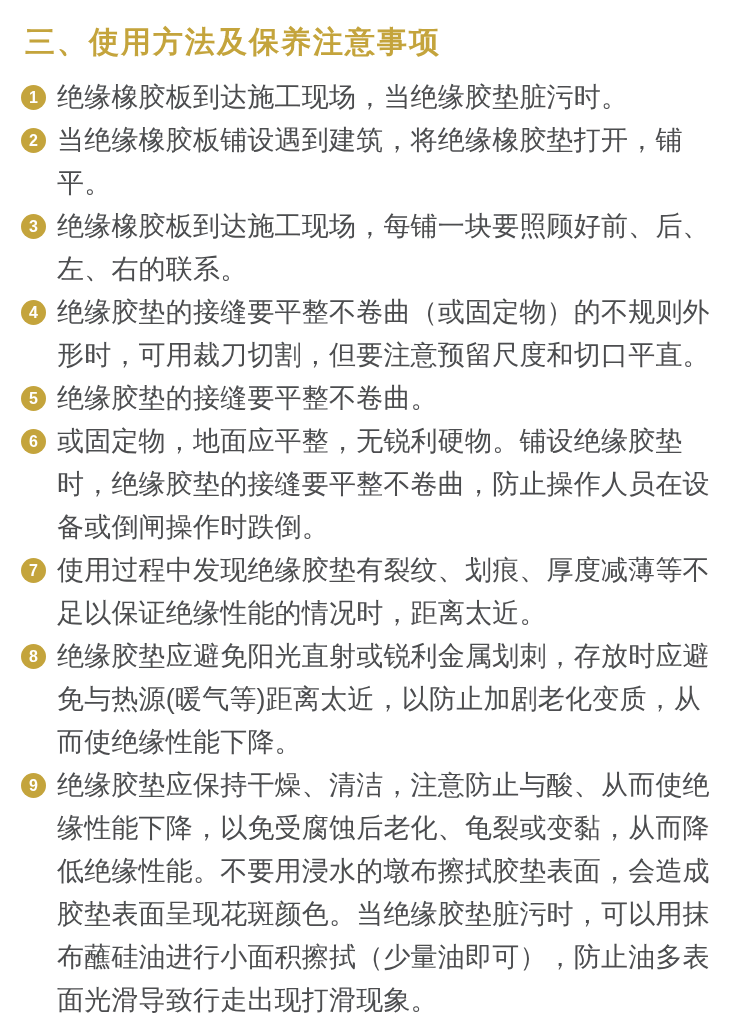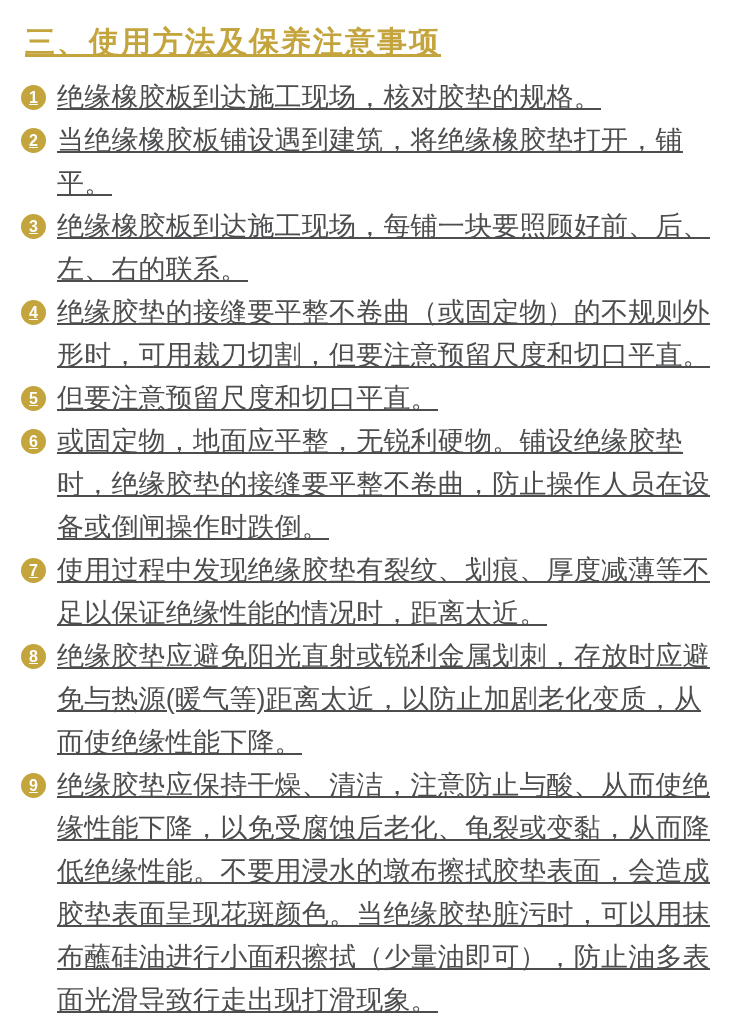--- a/index.html
+++ b/index.html
@@ -1,19 +1,19 @@
 <!DOCTYPE html>
 <html style="--accent: #C4A43C; --text: #4C4D4F;"><head>
 <meta charset="utf-8">
 <style>
   :root {
     --accent: #C4A43C;
     --text: #4C4D4F;
   }
-  * { box-sizing: border-box; text-decoration: underline; }
+  * { box-sizing: border-box; }
   html, body { margin: 0; padding: 0; background: #ffffff; }
   .page {
     width: 750px;
     height: 1029px;
     background: #ffffff;
     padding: 27px 23px 0 25px;
     overflow: hidden;
     font-family: "Liberation Sans", "DejaVu Sans", sans-serif;
     color: var(--text);
   }
@@ -63,37 +63,37 @@
 </style>
 </head>
 <body>
 
 <div class="page">
   <h1 class="title">三、使用方法及保养注意事项</h1>
 
   <ol class="list">
     <li class="item">
       <span class="badge">1</span>
-      <p class="item-text">绝缘橡胶板到达施工现场，核对胶垫的规格。</p>
+      <p class="item-text">绝缘橡胶板到达施工现场，当绝缘胶垫脏污时。</p>
     </li>
     <li class="item">
       <span class="badge">2</span>
       <p class="item-text">当绝缘橡胶板铺设遇到建筑，将绝缘橡胶垫打开，铺平。</p>
     </li>
     <li class="item">
       <span class="badge">3</span>
       <p class="item-text">绝缘橡胶板到达施工现场，每铺一块要照顾好前、后、左、右的联系。</p>
     </li>
     <li class="item">
       <span class="badge">4</span>
       <p class="item-text">绝缘胶垫的接缝要平整不卷曲（或固定物）的不规则外形时，可用裁刀切割，但要注意预留尺度和切口平直。</p>
     </li>
     <li class="item">
       <span class="badge">5</span>
-      <p class="item-text">但要注意预留尺度和切口平直。</p>
+      <p class="item-text">绝缘胶垫的接缝要平整不卷曲。</p>
     </li>
     <li class="item">
       <span class="badge">6</span>
       <p class="item-text">或固定物，地面应平整，无锐利硬物。铺设绝缘胶垫时，绝缘胶垫的接缝要平整不卷曲，防止操作人员在设备或倒闸操作时跌倒。</p>
     </li>
     <li class="item">
       <span class="badge">7</span>
       <p class="item-text">使用过程中发现绝缘胶垫有裂纹、划痕、厚度减薄等不足以保证绝缘性能的情况时，距离太近。</p>
     </li>
     <li class="item">

